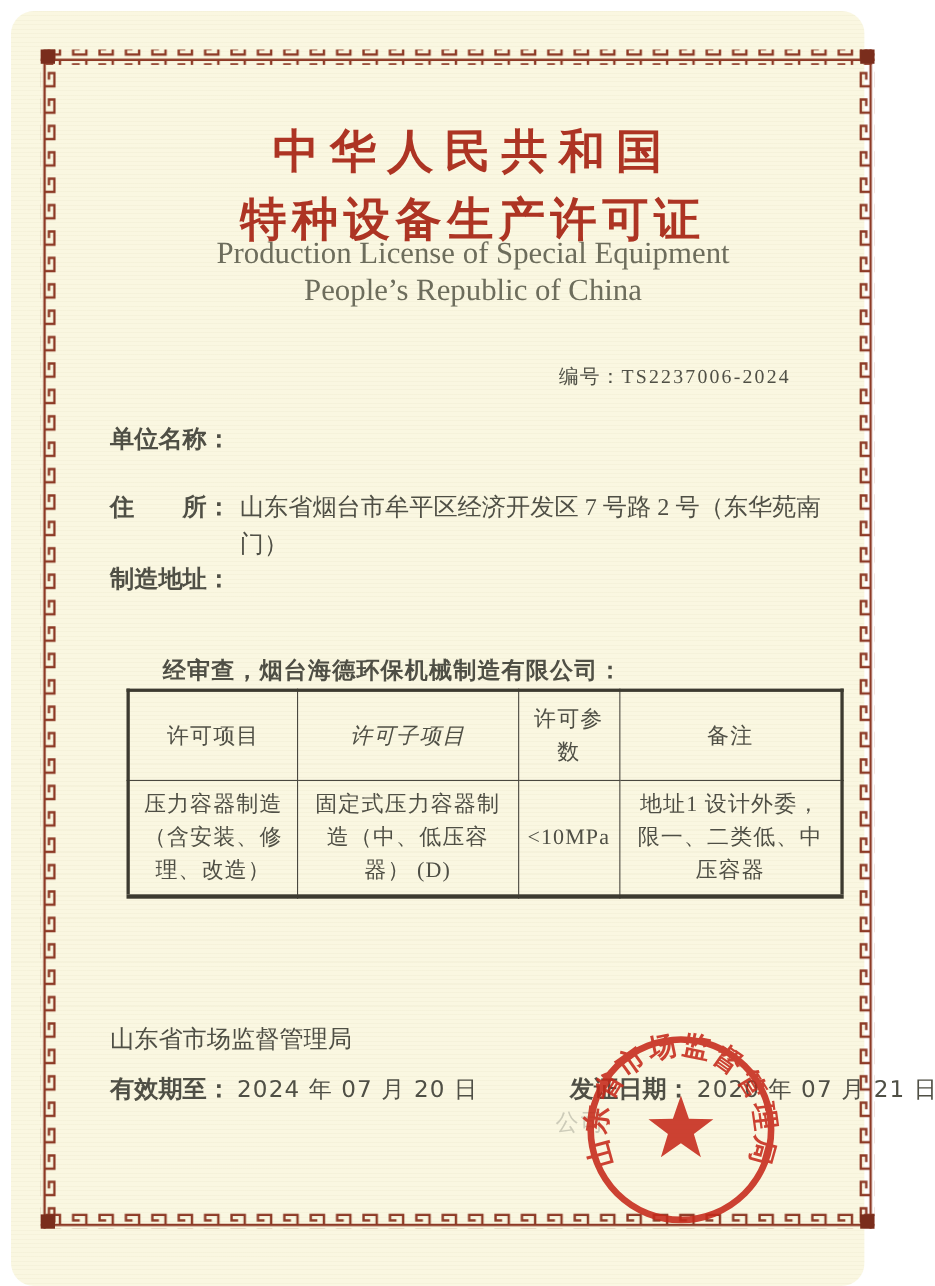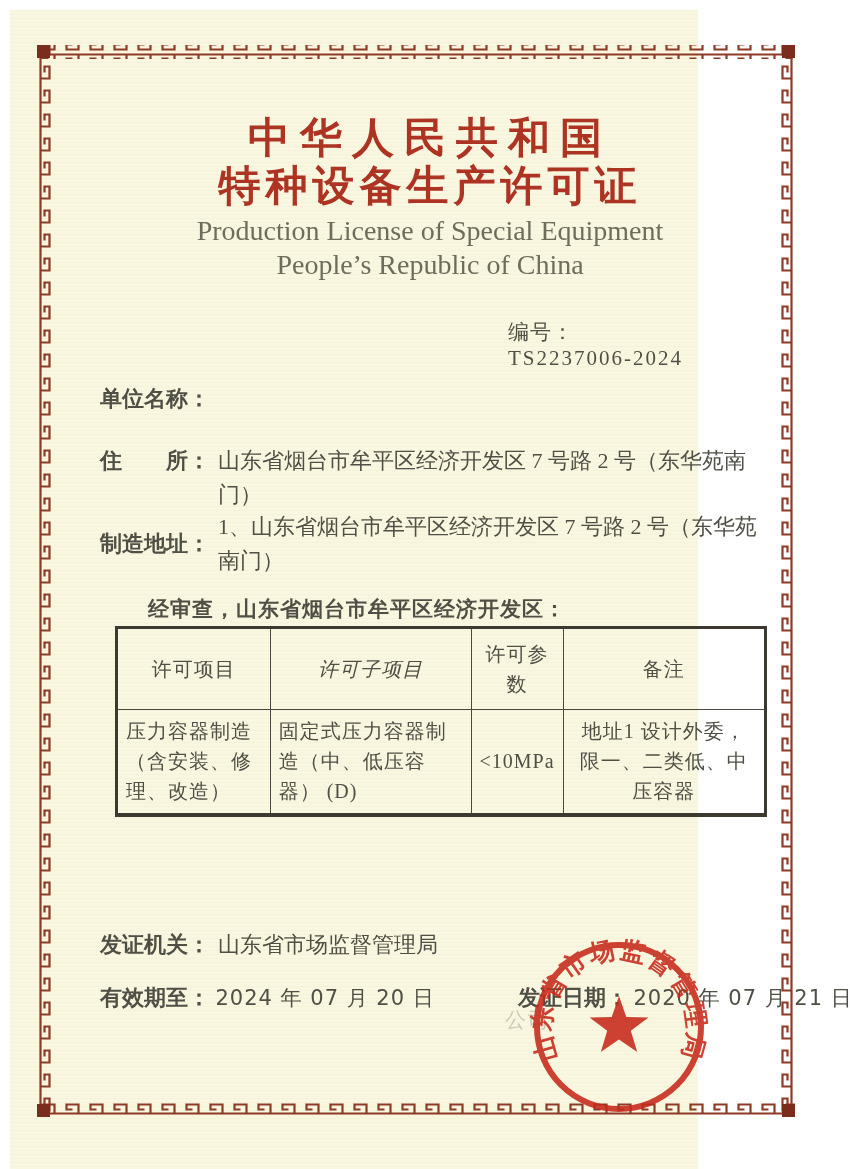--- a/index.html
+++ b/index.html
@@ -1,46 +1,47 @@
 <!DOCTYPE html>
 <html><head>
 <meta charset="utf-8">
 <style>
   * { margin: 0; padding: 0; box-sizing: border-box; }
   html, body { width: 850px; height: 1169px; background: #ffffff; overflow: hidden; }
   body { font-family: "Liberation Serif", serif; }
 
   .page {
-    position: absolute; left: 10px; top: 10px; width: 688px; height: 1159px;
+    position: absolute; left: 10px; top: 10px; width: 776px; height: 1159px;
     background: #faf7e1;
     background-image: repeating-linear-gradient(
       180deg, rgba(160,150,100,0.05) 0px, rgba(160,150,100,0.05) 1px,
       transparent 1px, transparent 4px);
+    border-radius: 21px;
   }
 
   .frame { position: absolute; left: 0; top: 0; }
 
   .title-cn {
     position: absolute; left: 0; width: 840px; text-align: center;
     color: #ad3423; font-weight: bold; font-size: 42px;
     font-family: "Liberation Serif", serif;
   }
   .title-cn.line1 { top: 100px; letter-spacing: 10px; }
-  .title-cn.line2 { top: 148px; letter-spacing: 5px; }
+  .title-cn.line2 { top: 162px; letter-spacing: 5px; }
 
   .title-en {
     position: absolute; left: 0; width: 840px; text-align: center;
     color: #6d6d5c; font-size: 28px; font-family: "Liberation Serif", serif;
   }
   .title-en.line1 { top: 205px; }
   .title-en.line2 { top: 239px; }
 
   .license-no {
-    position: absolute; left: 498px; top: 308px;
-    font-size: 21px; color: #505046; letter-spacing: 1px;
+    position: absolute; left: 498px; top: 320px;
+    font-size: 18px; color: #505046; letter-spacing: 1px;
   }
   .license-no .num { font-family: "Liberation Serif", serif; letter-spacing: 2px; }
 
   .field-row {
     position: absolute; left: 90px; width: 668px;
     display: flex; align-items: flex-start;
     font-size: 22px; color: #4f4f45; line-height: 34px;
   }
   .field-row .label { font-weight: bold; flex: 0 0 118px; white-space: nowrap; }
   .field-row .value { flex: 1; }
@@ -62,27 +63,27 @@
   .permit-table th, .permit-table td {
     border: 1.5px solid #4a4840; padding: 6px 8px; font-weight: normal;
     line-height: 30px; letter-spacing: 1px;
   }
   .permit-table th { height: 82px; text-align: center; }
   .permit-table td { height: 105px; }
   .col-item   { width: 160px; }
   .col-sub    { width: 209px; font-style: italic; }
   .col-param  { width: 71px; }
   .col-remark { width: 212px; }
-  .cell-left   { text-align: left; }
+  .cell-left   { text-align: center; }
   .cell-center { text-align: center; }
   .cell-param  { text-align: center; padding: 6px 2px; font-family: "Liberation Serif", serif; }
 
   .row-authority { top: 918px; }
   .bottom-line {
-    position: absolute; font-size: 22px; color: #4f4f45; line-height: 50px;
+    position: absolute; font-size: 22px; color: #4f4f45; line-height: 34px;
     white-space: nowrap;
   }
   .bottom-line .label { font-weight: bold; }
   .row-valid { left: 90px; top: 963px; }
   .row-issue { left: 508px; top: 963px; }
   .date-value { font-family: "DejaVu Sans", sans-serif; font-size: 21px; letter-spacing: 1px; }
 
   .faint-text {
     position: absolute; left: 495px; top: 996px;
     font-size: 21px; color: #a9a99a; opacity: 0.55; letter-spacing: 2px; text-align: center;
@@ -133,24 +134,23 @@
     <span class="label">单位名称：</span>
   </div>
 
   <div class="field-row row-residence">
     <span class="label">住　　所：</span>
     <span class="value">山东省烟台市牟平区经济开发区 7 号路 2 号（东华苑南门）</span>
   </div>
 
   <div class="field-row row-mfg">
     <span class="label">制造地址：</span>
-    <span class="value">1、山东省烟台市牟平区经济开发区 7 号路 2 号（东华苑南门）</span>
   </div>
 
-  <div class="table-intro">经审查，山东省烟台市牟平区经济开发区：</div>
+  <div class="table-intro">经审查，烟台海德环保机械制造有限公司：</div>
 
   <table class="permit-table">
     <thead>
       <tr>
         <th class="col-item">许可项目</th>
         <th class="col-sub">许可子项目</th>
         <th class="col-param">许可参数</th>
         <th class="col-remark">备注</th>
       </tr>
     </thead>
@@ -158,21 +158,20 @@
       <tr>
         <td class="cell-left">压力容器制造（含安装、修理、改造）</td>
         <td class="cell-left">固定式压力容器制造（中、低压容器） (D)</td>
         <td class="cell-param">&lt;10MPa</td>
         <td class="cell-center">地址1 设计外委，限一、二类低、中压容器</td>
       </tr>
     </tbody>
   </table>
 
   <div class="field-row row-authority">
-    <span class="label">发证机关：</span>
     <span class="value">山东省市场监督管理局</span>
   </div>
 
   <div class="bottom-line row-valid">
     <span class="label">有效期至：</span>
     <span class="date-value">2024 年 07 月 20 日</span>
   </div>
 
   <div class="bottom-line row-issue">
     <span class="label">发证日期：</span>

